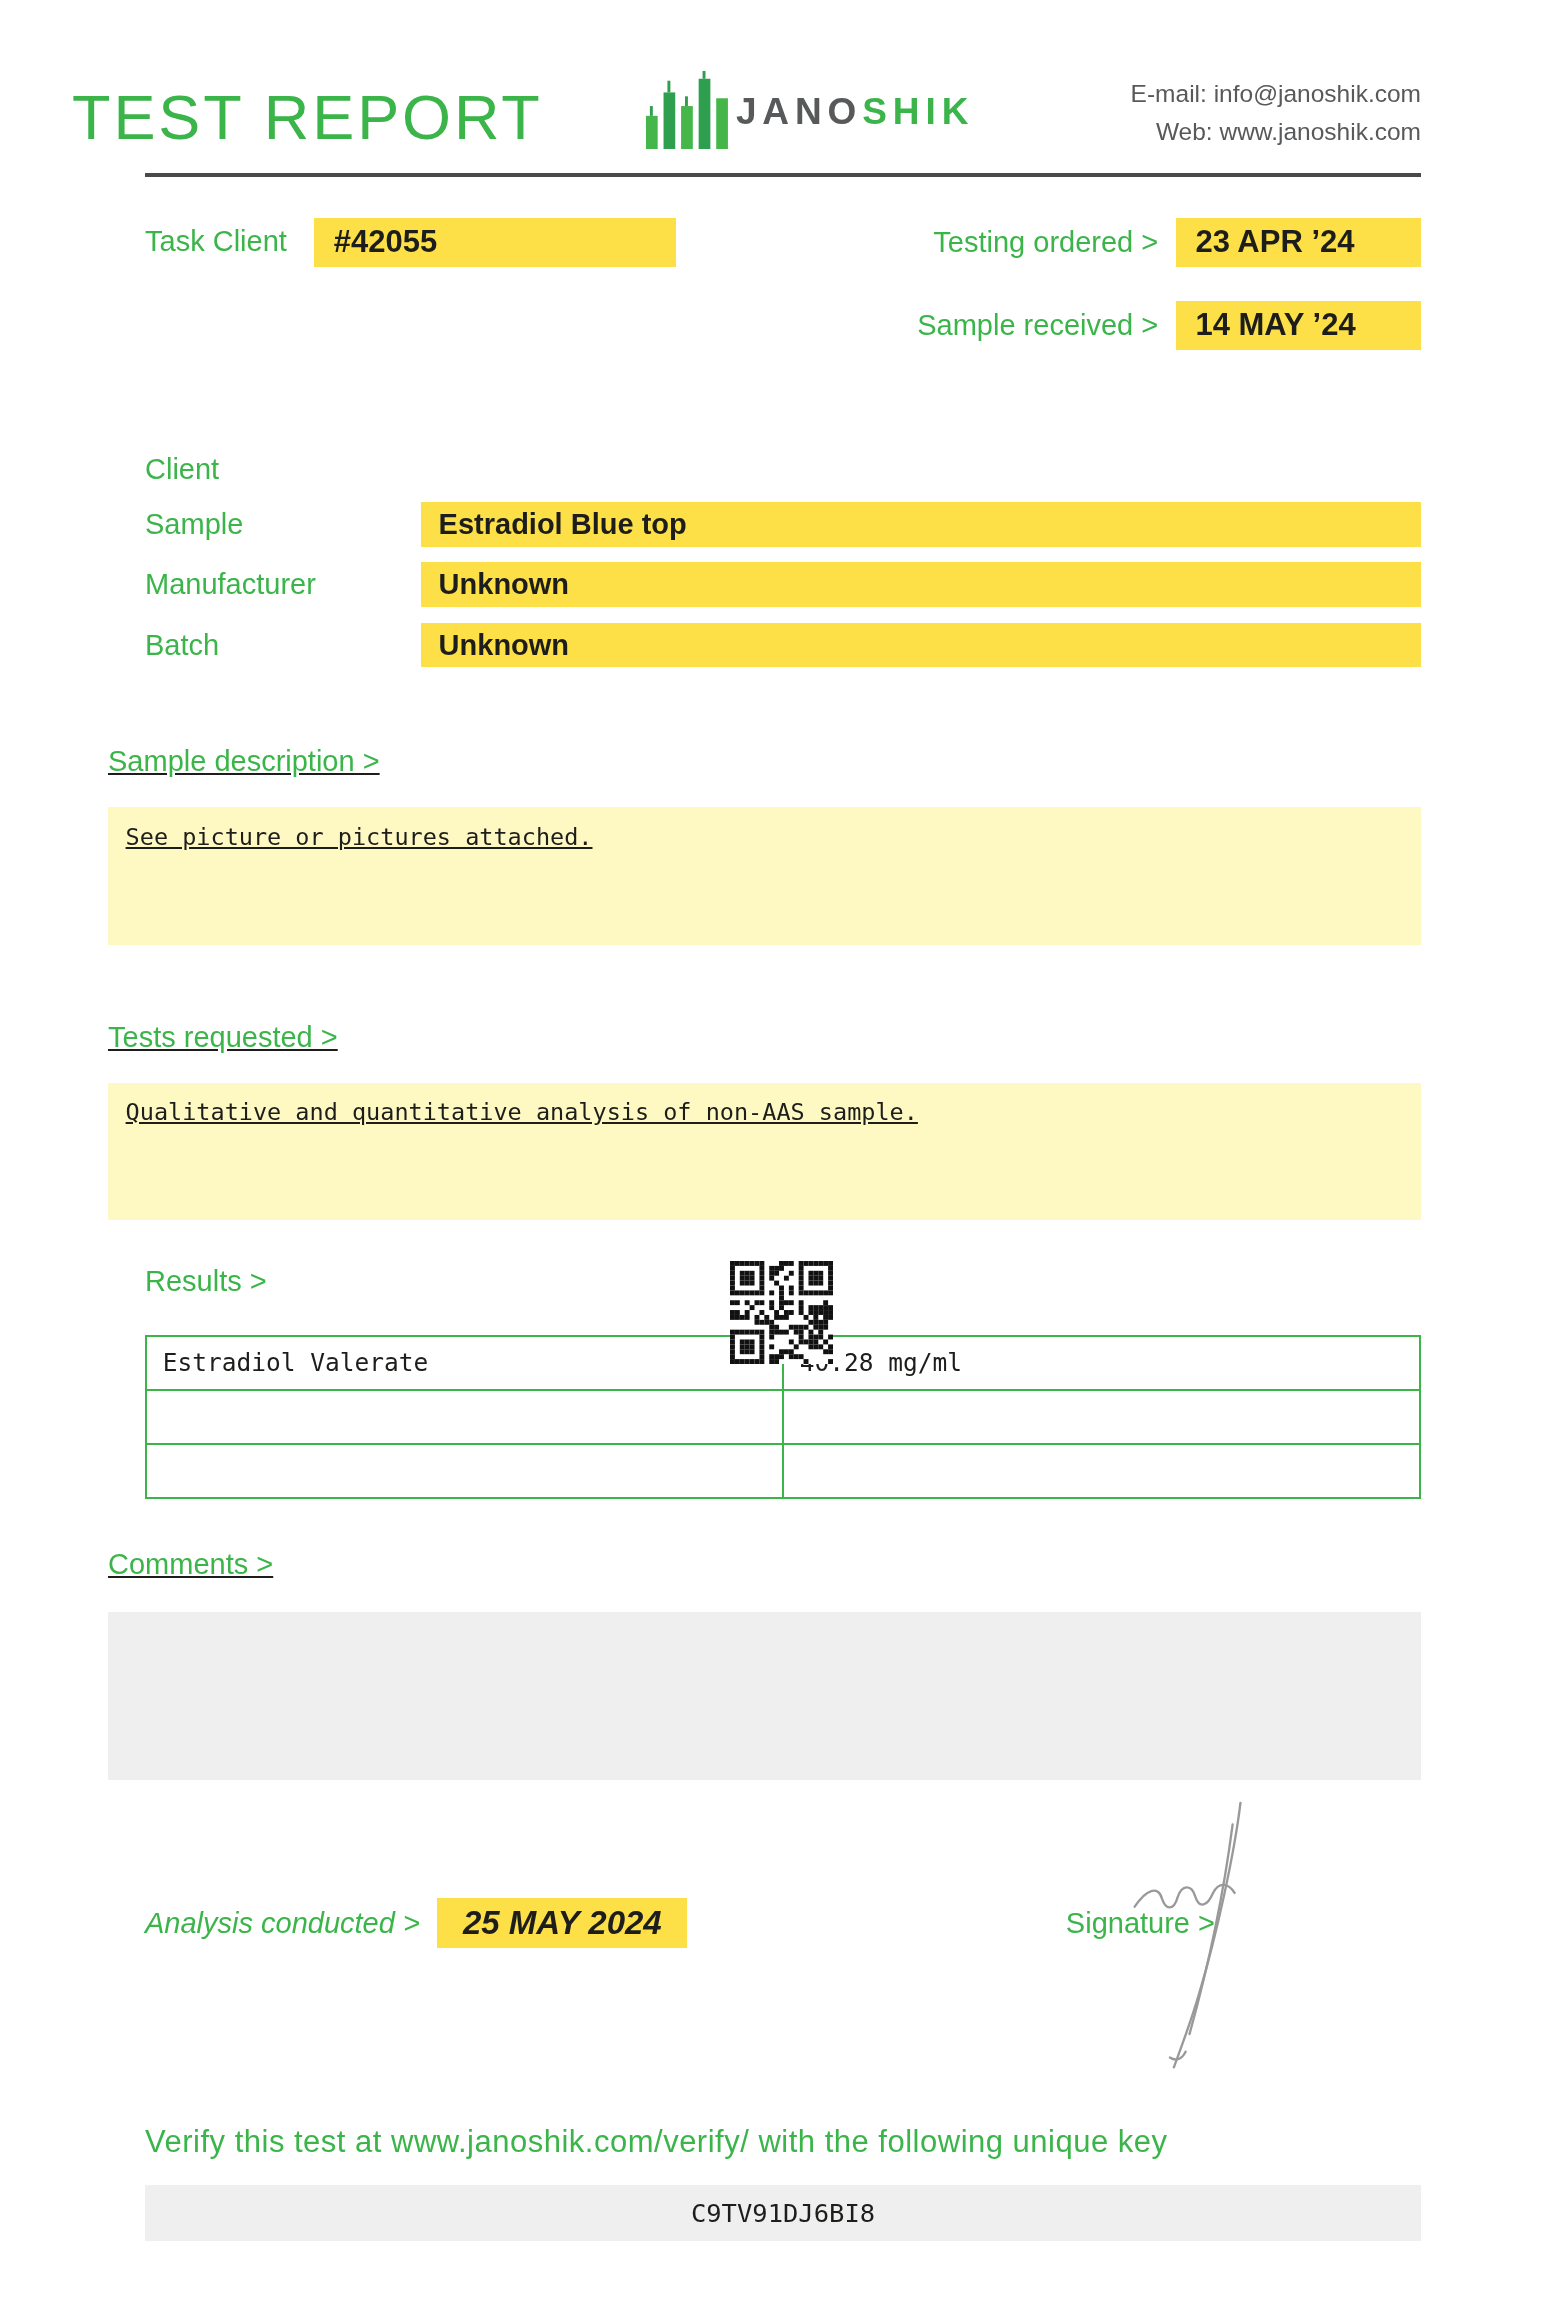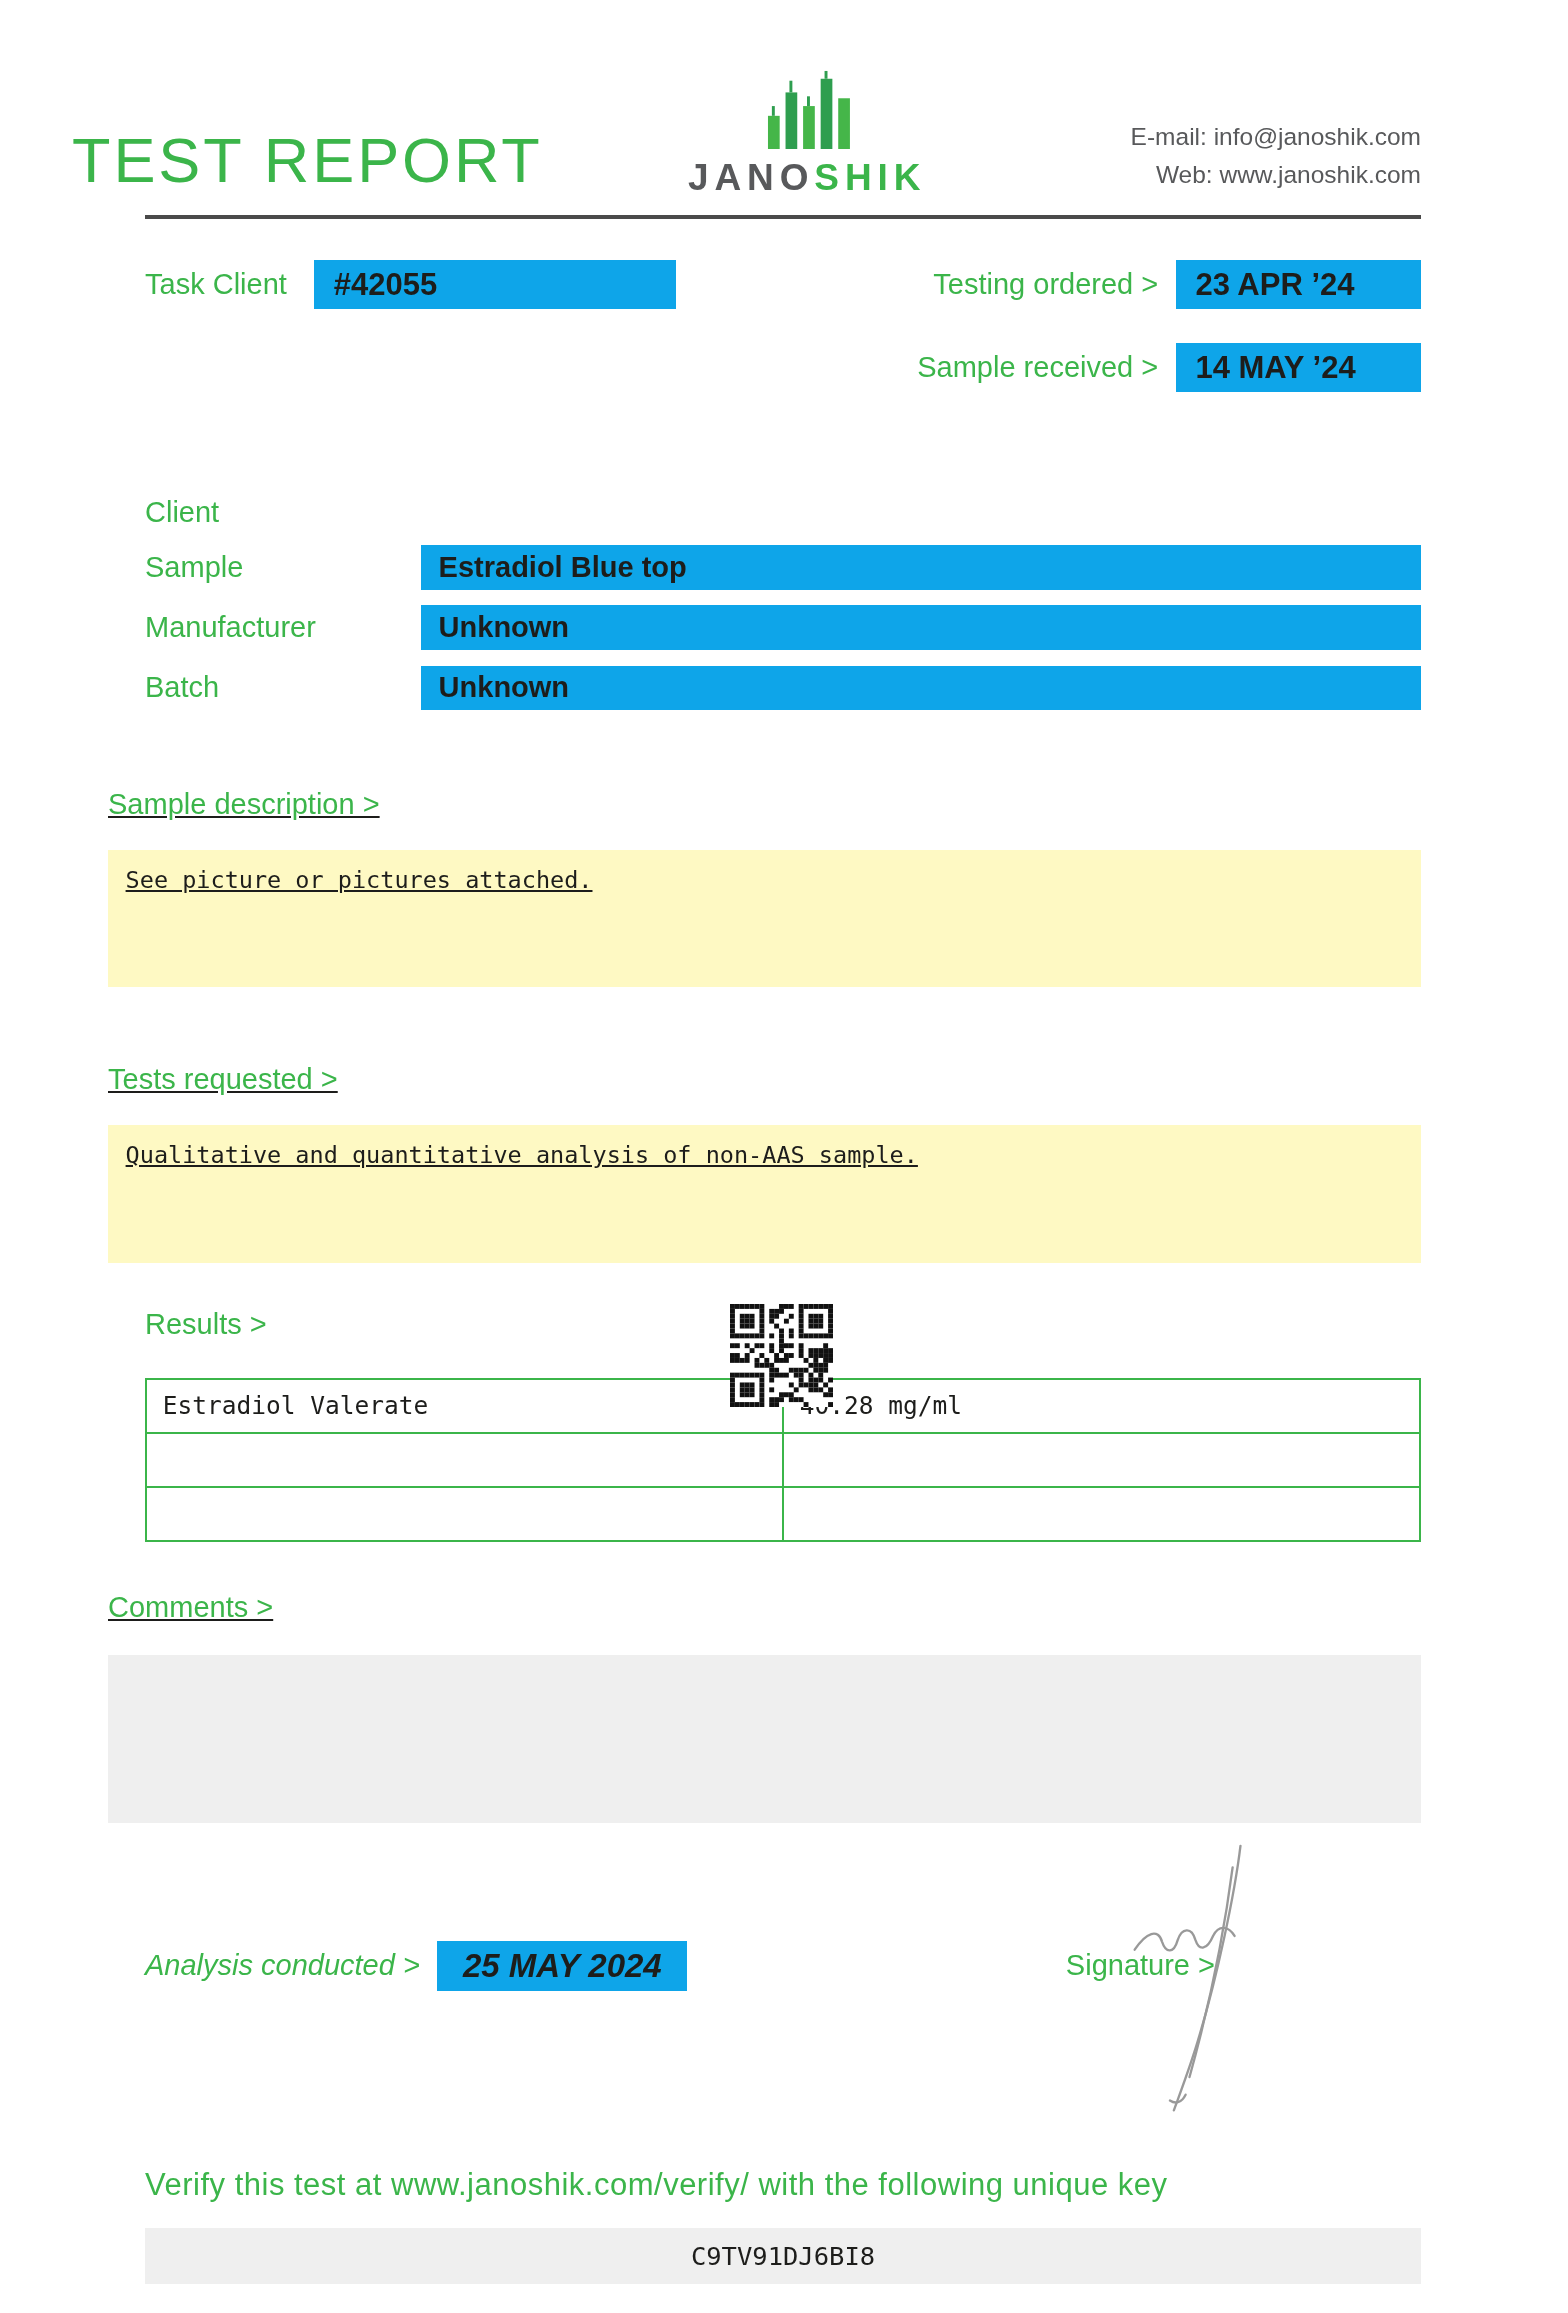--- a/index.html
+++ b/index.html
@@ -2,32 +2,32 @@
 <html><head>
 <meta charset="utf-8">
 <style>
   html,body{margin:0;padding:0;background:#ffffff;}
   body{font-family:"Liberation Sans",sans-serif;color:#1d1d1b;}
   .page{position:relative;width:1568px;height:2313px;background:#fff;overflow:hidden;}
 
   
   .header{display:flex;justify-content:space-between;padding:69px 147px 0 72px;}
   .title{align-self:flex-end;font-size:63px;letter-spacing:2.9px;color:#3bb54a;font-weight:500;line-height:1;padding-bottom:3.9px;}
-  .logo{display:flex;flex-direction:column;align-items:center;gap:5.9px;margin-left:-59px;}
+  .logo{display:flex;flex-direction:row;align-items:center;gap:5.9px;margin-left:-59px;}
   .logo-text{font-size:37px;font-weight:bold;letter-spacing:5.9px;line-height:1;}
   .logo-text .jano{color:#58595b;}
   .logo-text .shik{color:#3bb54a;}
   .contact{align-self:flex-end;text-align:right;color:#58595b;font-size:24.5px;line-height:1.55;padding-bottom:2px;}
 
   .divider{margin:19.6px 147px 0 145px;border-top:4.9px solid #4a4a4a;}
 
   
   .meta{margin:41px 147px 0 145px;display:flex;justify-content:space-between;align-items:flex-start;}
   .green-label{color:#3bb54a;font-size:29px;white-space:nowrap;}
-  .value-box{background:#0ea5e9;color:#1d1d1b;font-size:31px;font-weight:bold;padding:5.9px 19.6px;line-height:1.2;}
+  .value-box{background:#fde047;color:#1d1d1b;font-size:31px;font-weight:bold;padding:5.9px 19.6px;line-height:1.2;}
   .meta-left{display:flex;gap:27.4px;align-items:flex-start;}
   .meta-left .green-label{padding-top:7.8px;}
   .meta-left .value-box{width:323px;}
   .meta-right{display:flex;flex-direction:column;gap:34px;}
   .meta-right .mrow{display:flex;align-items:center;justify-content:flex-end;gap:17.6px;}
   .meta-right .value-box{width:206px;}
 
   
   .info{margin:98px 147px 0 145px;}
   .info-row{display:flex;align-items:flex-start;margin-bottom:15.7px;}

